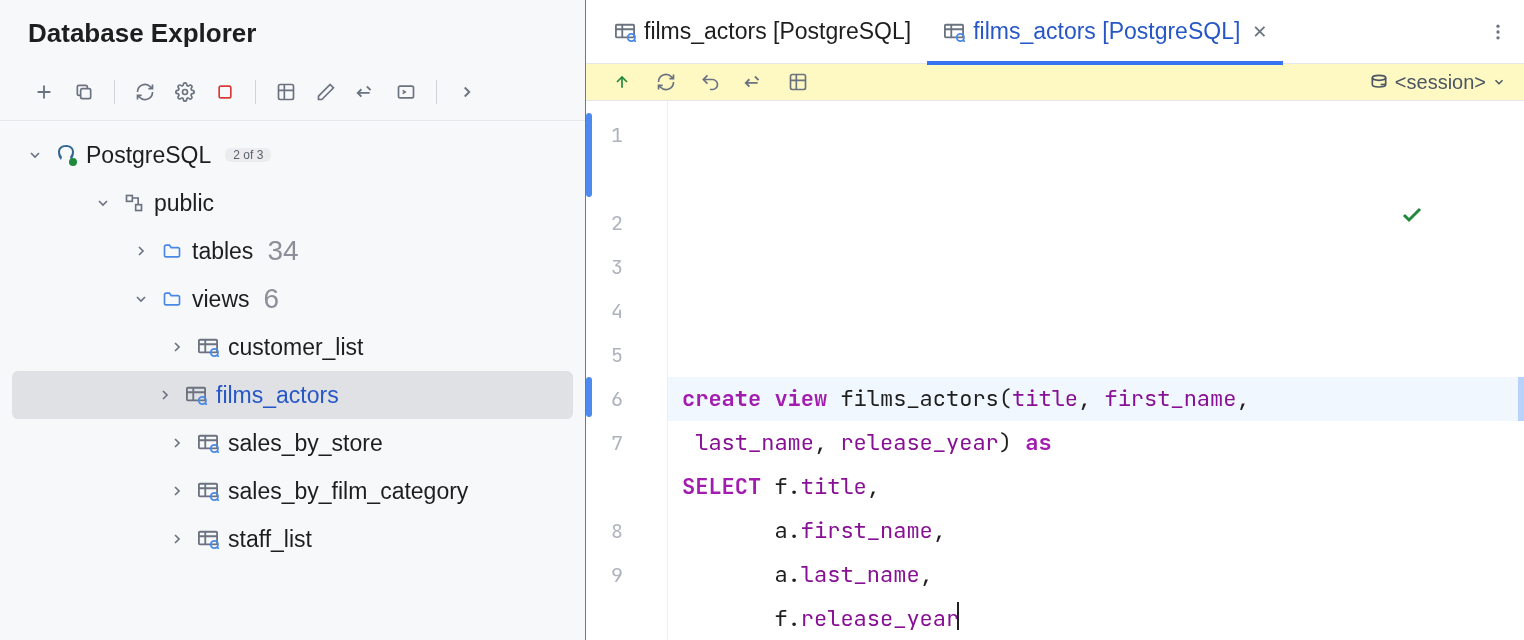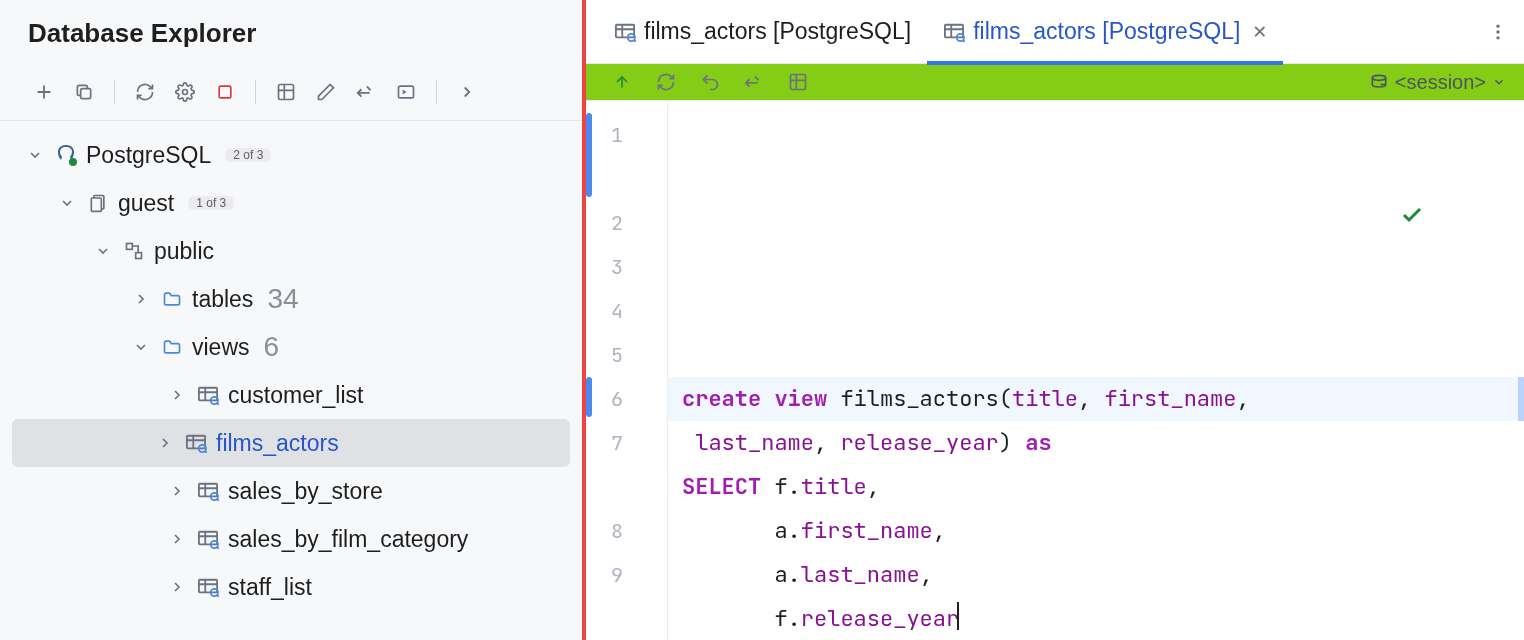--- a/index.html
+++ b/index.html
@@ -11,21 +11,21 @@
     width: 1524px;
     height: 640px;
     overflow: hidden;
     display: flex;
   }
   
   .left-panel {
     width: 586px;
     height: 100%;
     background: #f7f8fa;
-    border-right: 4px solid #ef4444;
+    border-right: 1px solid #ef4444;
     display: flex;
     flex-direction: column;
   }
   .panel-title {
     font-weight: 700;
     font-size: 26px;
     padding: 18px 24px 14px 28px;
   }
   .toolbar-left {
     display: flex;
@@ -145,21 +145,21 @@
     color:#6b7280;
     cursor:pointer;
   }
   .editor-toolbar {
     height: 58px;
     display: flex;
     align-items: center;
     padding: 0 18px;
     gap: 8px;
     border-bottom: 1px solid #e5e7eb;
-    background: #84cc16;
+    background: #fef9c3;
   }
   .editor-toolbar .right {
     margin-left: auto;
     display: flex;
     align-items: center;
     gap: 6px;
     color: #4b5563;
     font-size: 20px;
     cursor:pointer;
   }
@@ -311,36 +311,20 @@
       <span class="node-icon">
           <svg width="24" height="24" viewBox="0 0 24 24">
             <path fill="#336791" d="M12 2c5 0 8 3 8 7 0 3-1 6-3 8l-1-3c1-2 2-3 2-5 0-3-2-5-6-5s-6 2-6 5c0 2 1 3 2 5l-1 3c-2-2-3-5-3-8 0-4 3-7 8-7z"></path>
             <circle cx="19" cy="19" r="4" fill="#208a3c"></circle>
           </svg>
         </span>
       <span class="node-label">PostgreSQL</span>
       <span class="badge">2 of 3</span>
     </div>
 
-    <div class="tree-row">
-      <span class="indent ind1"></span>
-      <span class="chev">
-          <svg width="16" height="16" viewBox="0 0 24 24" fill="none" stroke="currentColor" stroke-width="2.5">
-            <path d="M6 9l6 6 6-6"></path>
-          </svg>
-        </span>
-      <span class="node-icon">
-          <svg width="20" height="20" viewBox="0 0 24 24" fill="none" stroke="#6b7280" stroke-width="2">
-            <rect x="7" y="3" width="12" height="16" rx="1"></rect>
-            <rect x="4" y="6" width="12" height="16" rx="1" fill="#f7f8fa"></rect>
-          </svg>
-        </span>
-      <span class="node-label">guest</span>
-      <span class="badge">1 of 3</span>
-    </div>
 
     <div class="tree-row">
       <span class="indent ind2"></span>
       <span class="chev">
           <svg width="16" height="16" viewBox="0 0 24 24" fill="none" stroke="currentColor" stroke-width="2.5">
             <path d="M6 9l6 6 6-6"></path>
           </svg>
         </span>
       <span class="node-icon">
           <svg width="20" height="20" viewBox="0 0 24 24" fill="none" stroke="#6b7280" stroke-width="2">

